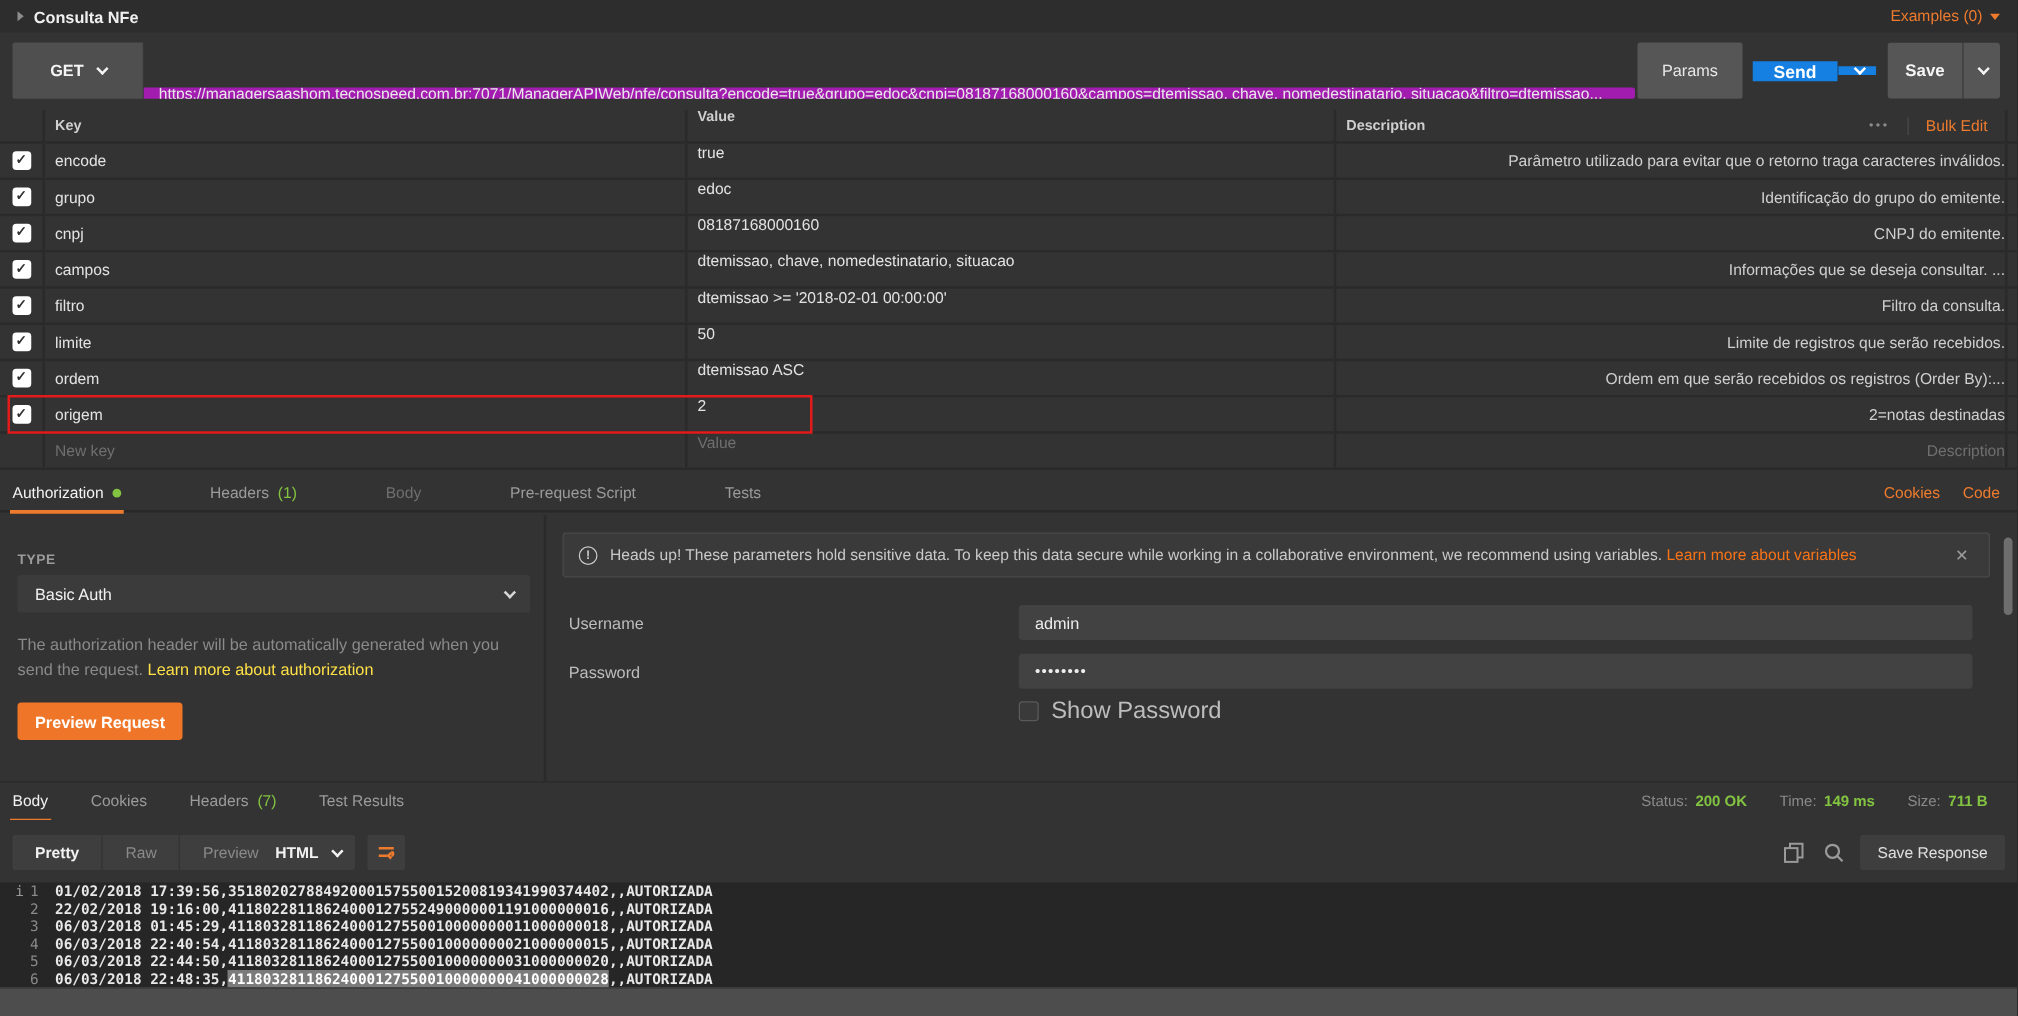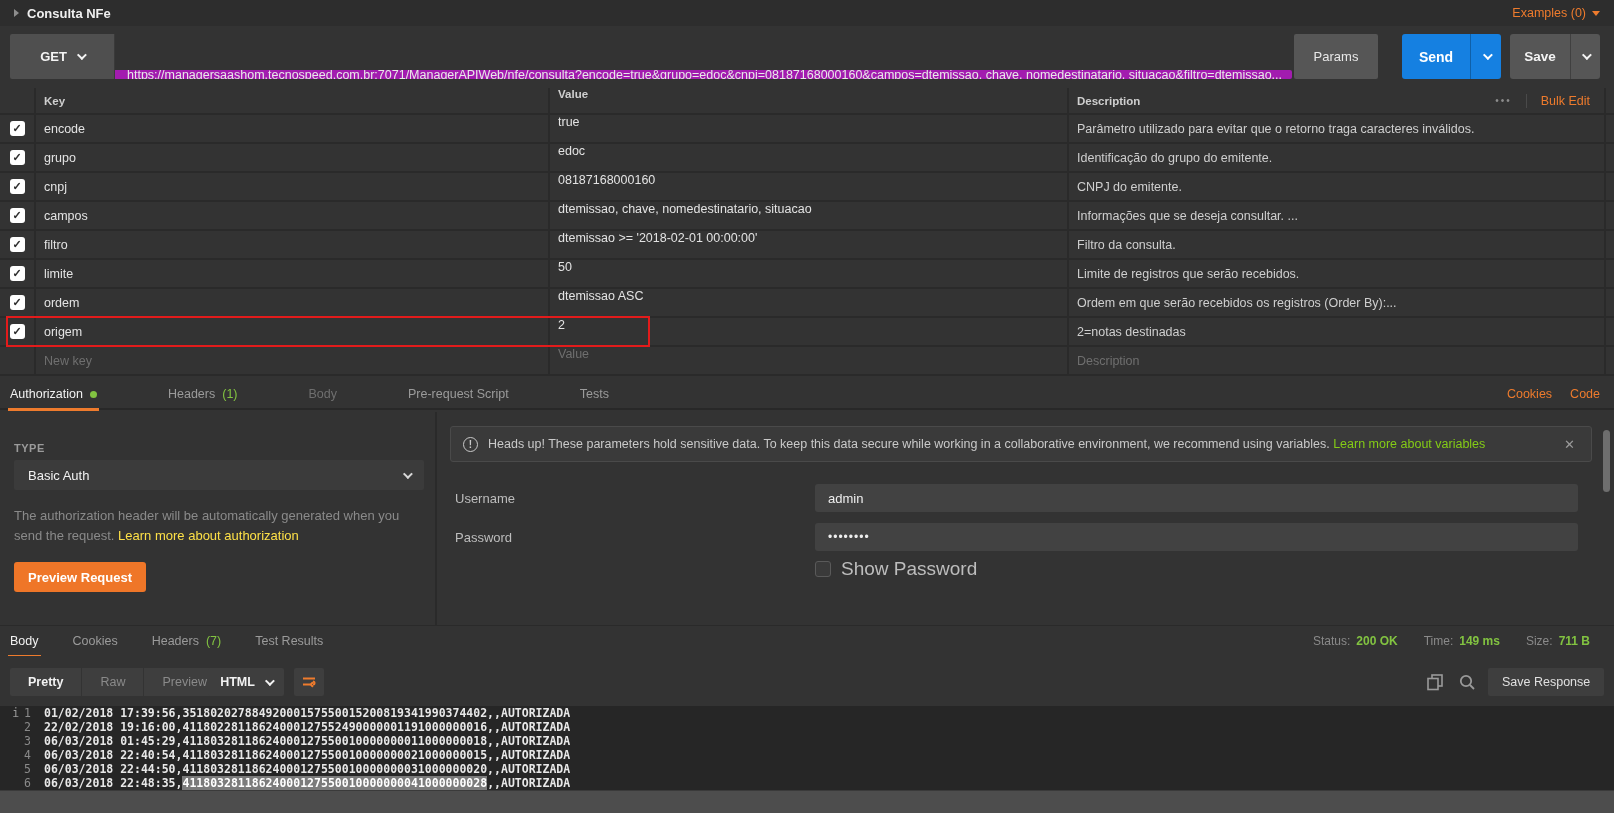--- a/index.html
+++ b/index.html
@@ -26,39 +26,39 @@
   .reqrow { position:absolute; left:10px; top:8px; height:45px; width:1590px; display:flex; }
   .method { width:105px; background:#4f4f4f; border-right:1px solid #3a3a3a;
     display:flex; align-items:center; justify-content:center; gap:10px;
     font-size:13px; font-weight:bold; color:#f4f4f4; border-radius:2px 0 0 2px; cursor:pointer; }
   .chev { display:inline-block; width:7px; height:7px; border-right:2px solid currentColor;
     border-bottom:2px solid currentColor; transform:rotate(45deg) translateY(-2px); }
   .urlbox { flex:1; background:#a21caf; display:flex; align-items:center; padding:0 12px;
     font-size:12.5px; color:#e8e8e8; white-space:nowrap; overflow:hidden; border-radius:0 2px 2px 0;margin-top:36px; }
   .btn-params { width:84px; margin-left:2px; background:#565656; color:#e8e8e8;
     display:flex; align-items:center; justify-content:center; font-size:13px; border-radius:2px; cursor:pointer; }
-  .send-group { margin-left:24px; display:flex; border-radius:3px; overflow:hidden; }
+  .send-group { margin-left:8px; display:flex; border-radius:3px; overflow:hidden;align-items:center; }
   .btn-send { width:68px; background:#1580e1; color:#fff; font-weight:bold; font-size:14px;
     display:flex; align-items:center; justify-content:center; cursor:pointer; }
   .btn-send-chev { width:31px; background:#1580e1; border-left:1px solid rgba(0,0,0,.25);
     display:flex; align-items:center; justify-content:center; color:#fff; cursor:pointer; }
   .save-group { margin-left:9px; display:flex; border-radius:3px; overflow:hidden; }
   .btn-save { width:60px; background:#565656; color:#f4f4f4; font-weight:bold; font-size:13.5px;
     display:flex; align-items:center; justify-content:center; cursor:pointer; }
   .btn-save-chev { width:30px; background:#565656; border-left:1px solid rgba(0,0,0,.25);
     display:flex; align-items:center; justify-content:center; color:#f4f4f4; cursor:pointer; }
 
   
   .ptable { left:0; top:88px; width:1614px; }
   .prow { display:flex; height:29px; background:#333333; border-bottom:2px solid #2a2a2a; align-items:stretch; }
   .prow.header { height:27px; }
   .c0 { width:36px; border-right:2px solid #2a2a2a; display:flex; align-items:center; justify-content:center; }
   .c1 { width:514px; border-right:2px solid #2a2a2a; display:flex; align-items:center; padding-left:8px; }
   .c2 { width:519px; border-right:2px solid #2a2a2a; display:flex; align-items:flex-start; padding-left:8px; }
-  .c3 { flex:1; display:flex; align-items:center; padding-left:8px; }
+  .c3 { flex:1; display:flex; align-items:center; padding-left:8px;justify-content:flex-end; }
   .c4 { width:10px; border-left:2px solid #2a2a2a; }
   .hdr-txt { font-size:11.5px; font-weight:bold; color:#cfcfcf; }
   .cell-txt { font-size:12.5px; color:#e3e3e3; }
   .desc-txt { font-size:12.5px; color:#cfcfcf; }
   .ph { color:#6f6f6f; }
   .cb { width:15px; height:15px; background:#ffffff; border-radius:3px; display:flex;
     align-items:center; justify-content:center; cursor:pointer; }
   .ck { color:#2f2f2f; font-size:11px; font-weight:bold; line-height:1; }
   .hdr-right { margin-left:auto; display:flex; align-items:center; padding-right:14px; gap:0; }
   .ellipsis { color:#8d8d8d; font-size:10px; letter-spacing:2px; padding:0 14px; cursor:pointer; }
@@ -96,21 +96,21 @@
   .preview-btn { position:absolute; left:14px; top:150px; height:30px; padding:0 14px;
     background:#ef7628; border-radius:3px; color:#fff; font-size:13px; font-weight:bold;
     display:flex; align-items:center; cursor:pointer; }
   .banner { position:absolute; left:450px; top:14px; width:1142px; height:36px;
     background:#3a3a3a; border:1px solid #4a4a4a; border-radius:3px;
     display:flex; align-items:center; padding:0 12px; gap:10px; }
   .warn-ic { width:15px; height:15px; border:1.5px solid #c9c9c9; border-radius:50%;
     color:#c9c9c9; font-size:10px; font-weight:bold; display:flex; align-items:center;
     justify-content:center; flex:none; }
   .banner-txt { font-size:12.5px; color:#c9c9c9; white-space:nowrap; overflow:hidden; }
-  .banner-txt a { color:#84cc16; text-decoration:none; cursor:pointer; }
+  .banner-txt a { color:#f97316; text-decoration:none; cursor:pointer; }
   .close-x { margin-left:auto; color:#9b9b9b; font-size:13px; cursor:pointer; padding:0 4px; }
   .fld-label { position:absolute; left:455px; font-size:13px; color:#bdbdbd; }
   .fld { position:absolute; left:815px; width:763px; height:28px; background:#424242;
     border-radius:3px; display:flex; align-items:center; padding:0 13px;
     font-size:13px; color:#eeeeee; }
   .fld.pwd { letter-spacing:1px; font-size:12px; }
   .showpwd { position:absolute; left:815px; top:146px; display:flex; align-items:center; gap:10px; }
   .cb-empty { width:16px; height:16px; background:#3a3a3a; border:1px solid #5a5a5a;
     border-radius:3px; cursor:pointer; }
   .showpwd-label { font-size:19px; color:#bdbdbd; }

